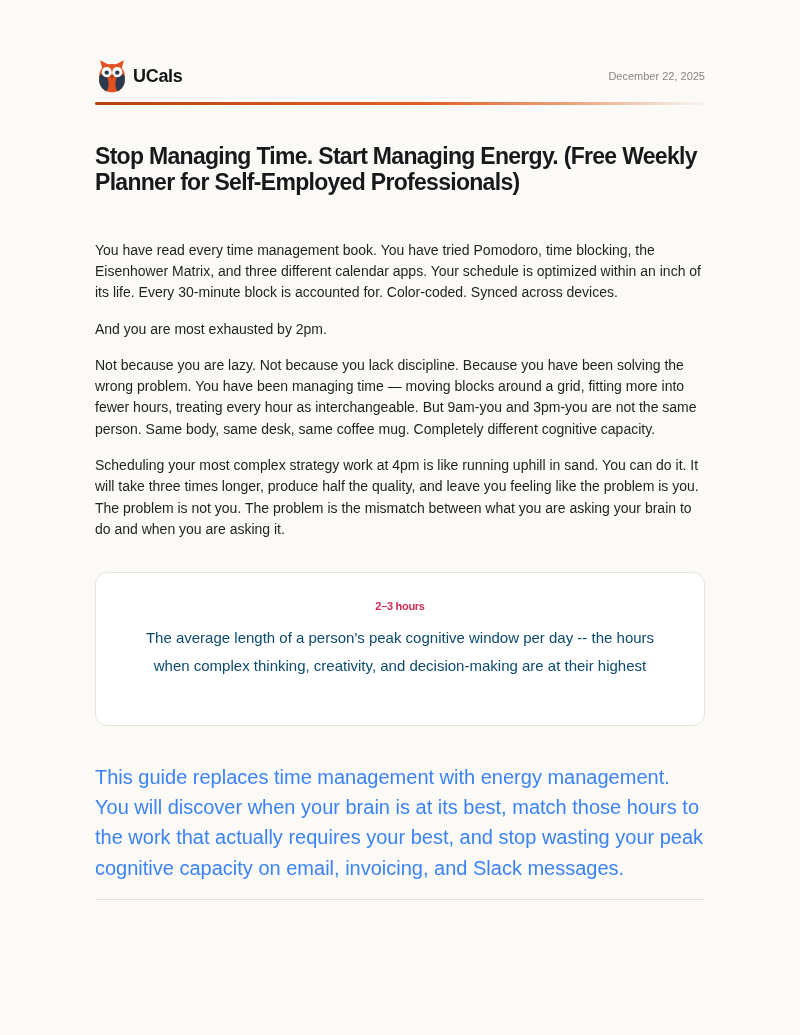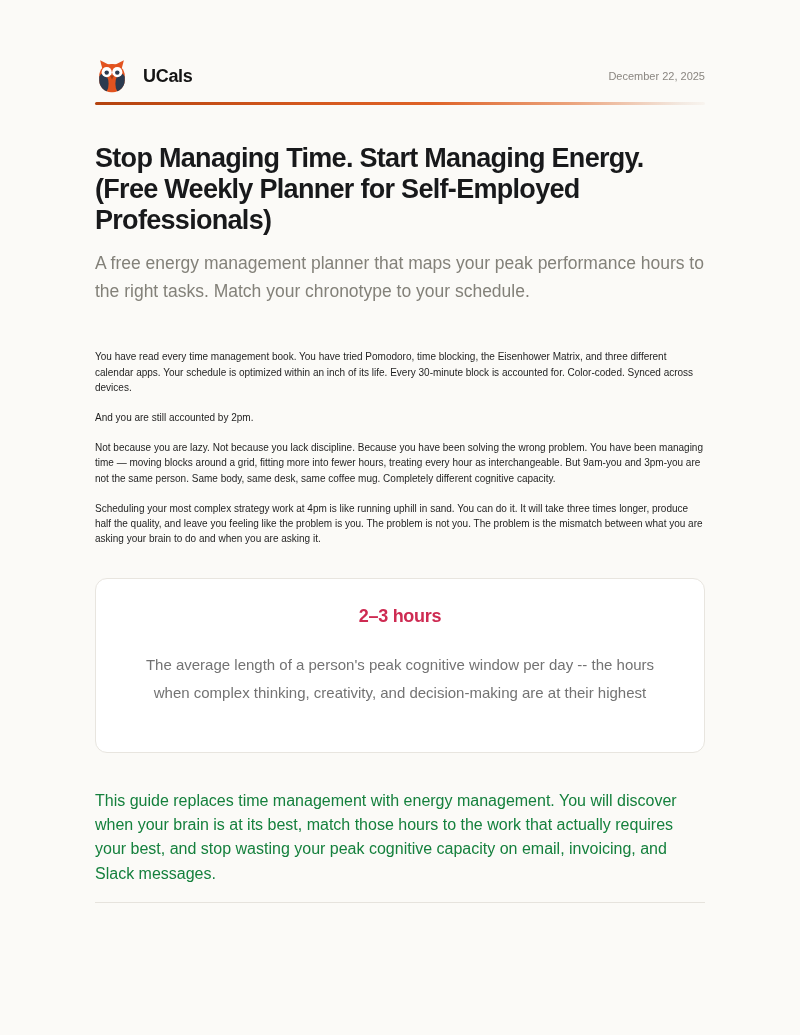--- a/index.html
+++ b/index.html
@@ -19,21 +19,21 @@
   }
   
   .header {
     display: flex;
     align-items: center;
     justify-content: space-between;
   }
   .brand {
     display: flex;
     align-items: center;
-    gap: 14px;
+    gap: 4px;
   }
   .brand .logo { width: 34px; height: 36px; display: block; }
   .brand-name {
     font-size: 18px;
     font-weight: bold;
     letter-spacing: -0.3px;
     color: #141414;
   }
   .header-date {
     font-size: 11px;
@@ -41,72 +41,72 @@
   }
   .divider {
     margin-top: 8px;
     height: 3px;
     border-radius: 2px;
     background: linear-gradient(90deg, #B4430F 0%, #D4581E 35%, #DE6227 55%, #EBA37C 78%, #F3E9E1 96%, #F8F4EF 100%);
   }
   
   .title {
     margin-top: 38px;
-    font-size: 27px;
+    font-size: 23px;
     line-height: 1.15;
     font-weight: 800;
     letter-spacing: -0.7px;
     color: #18191B;
   }
   .subtitle {
     margin-top: 14px;
     font-size: 17.5px;
     line-height: 1.58;
     color: #838179;
   }
   
   .body-copy { margin-top: 44px; }
   .body-copy p {
-    font-size: 10px;
+    font-size: 14px;
     line-height: 1.52;
     color: #1F1F1F;
     margin-bottom: 15px;
   }
   .body-copy p:last-child { margin-bottom: 12px; }
   
   .stat-card {
     margin-top: 32px;
     background: #FFFFFF;
     border: 1.5px solid #E8E5DF;
     border-radius: 12px;
     padding: 27px 40px 45px 40px;
     text-align: center;
   }
   .stat-value {
-    font-size: 18px;
+    font-size: 11px;
     font-weight: 800;
     letter-spacing: -0.3px;
     color: #CE2B52;
   }
   .stat-desc {
-    margin-top: 24px;
+    margin-top: 12px;
     font-size: 15px;
     line-height: 1.85;
-    color: #737373;
+    color: #0c4a6e;
   }
   .stat-source {
     margin-top: 13px;
     font-size: 14px;
     color: #9C998F;
   }
   .closing { margin-top: 36px; }
   .closing p {
-    font-size: 16px;
+    font-size: 20px;
     line-height: 1.52;
-    color: #15803d;
+    color: #3b82f6;
   }
   
   .footer {
     margin-top: 16px;
     border-top: 1px solid #E6E3DD;
     padding-top: 13px;
     display: flex;
     align-items: center;
     justify-content: space-between;
     font-size: 13px;
@@ -145,25 +145,24 @@
         <path d="M17.6,19.5 L22.4,19.5 L20,24 Z" fill="#A63F14"></path>
       </svg>
       <span class="brand-name">UCals</span>
     </div>
     <span class="header-date">December 22, 2025</span>
   </div>
 
   <div class="divider"></div>
 
   <h1 class="title">Stop Managing Time. Start Managing Energy. (Free Weekly Planner for Self-Employed Professionals)</h1>
-  <p class="subtitle">A free energy management planner that maps your peak performance hours to the right tasks. Match your chronotype to your schedule.</p>
 
   <div class="body-copy">
     <p>You have read every time management book. You have tried Pomodoro, time blocking, the Eisenhower Matrix, and three different calendar apps. Your schedule is optimized within an inch of its life. Every 30-minute block is accounted for. Color-coded. Synced across devices.</p>
-    <p>And you are still accounted by 2pm.</p>
+    <p>And you are most exhausted by 2pm.</p>
     <p>Not because you are lazy. Not because you lack discipline. Because you have been solving the wrong problem. You have been managing time — moving blocks around a grid, fitting more into fewer hours, treating every hour as interchangeable. But 9am-you and 3pm-you are not the same person. Same body, same desk, same coffee mug. Completely different cognitive capacity.</p>
     <p>Scheduling your most complex strategy work at 4pm is like running uphill in sand. You can do it. It will take three times longer, produce half the quality, and leave you feeling like the problem is you. The problem is not you. The problem is the mismatch between what you are asking your brain to do and when you are asking it.</p>
   </div>
 
   <div class="stat-card">
     <div class="stat-value">2–3 hours</div>
     <div class="stat-desc">The average length of a person's peak cognitive window per day -- the hours when complex thinking, creativity, and decision-making are at their highest</div>
   </div>
 
   <div class="closing">

